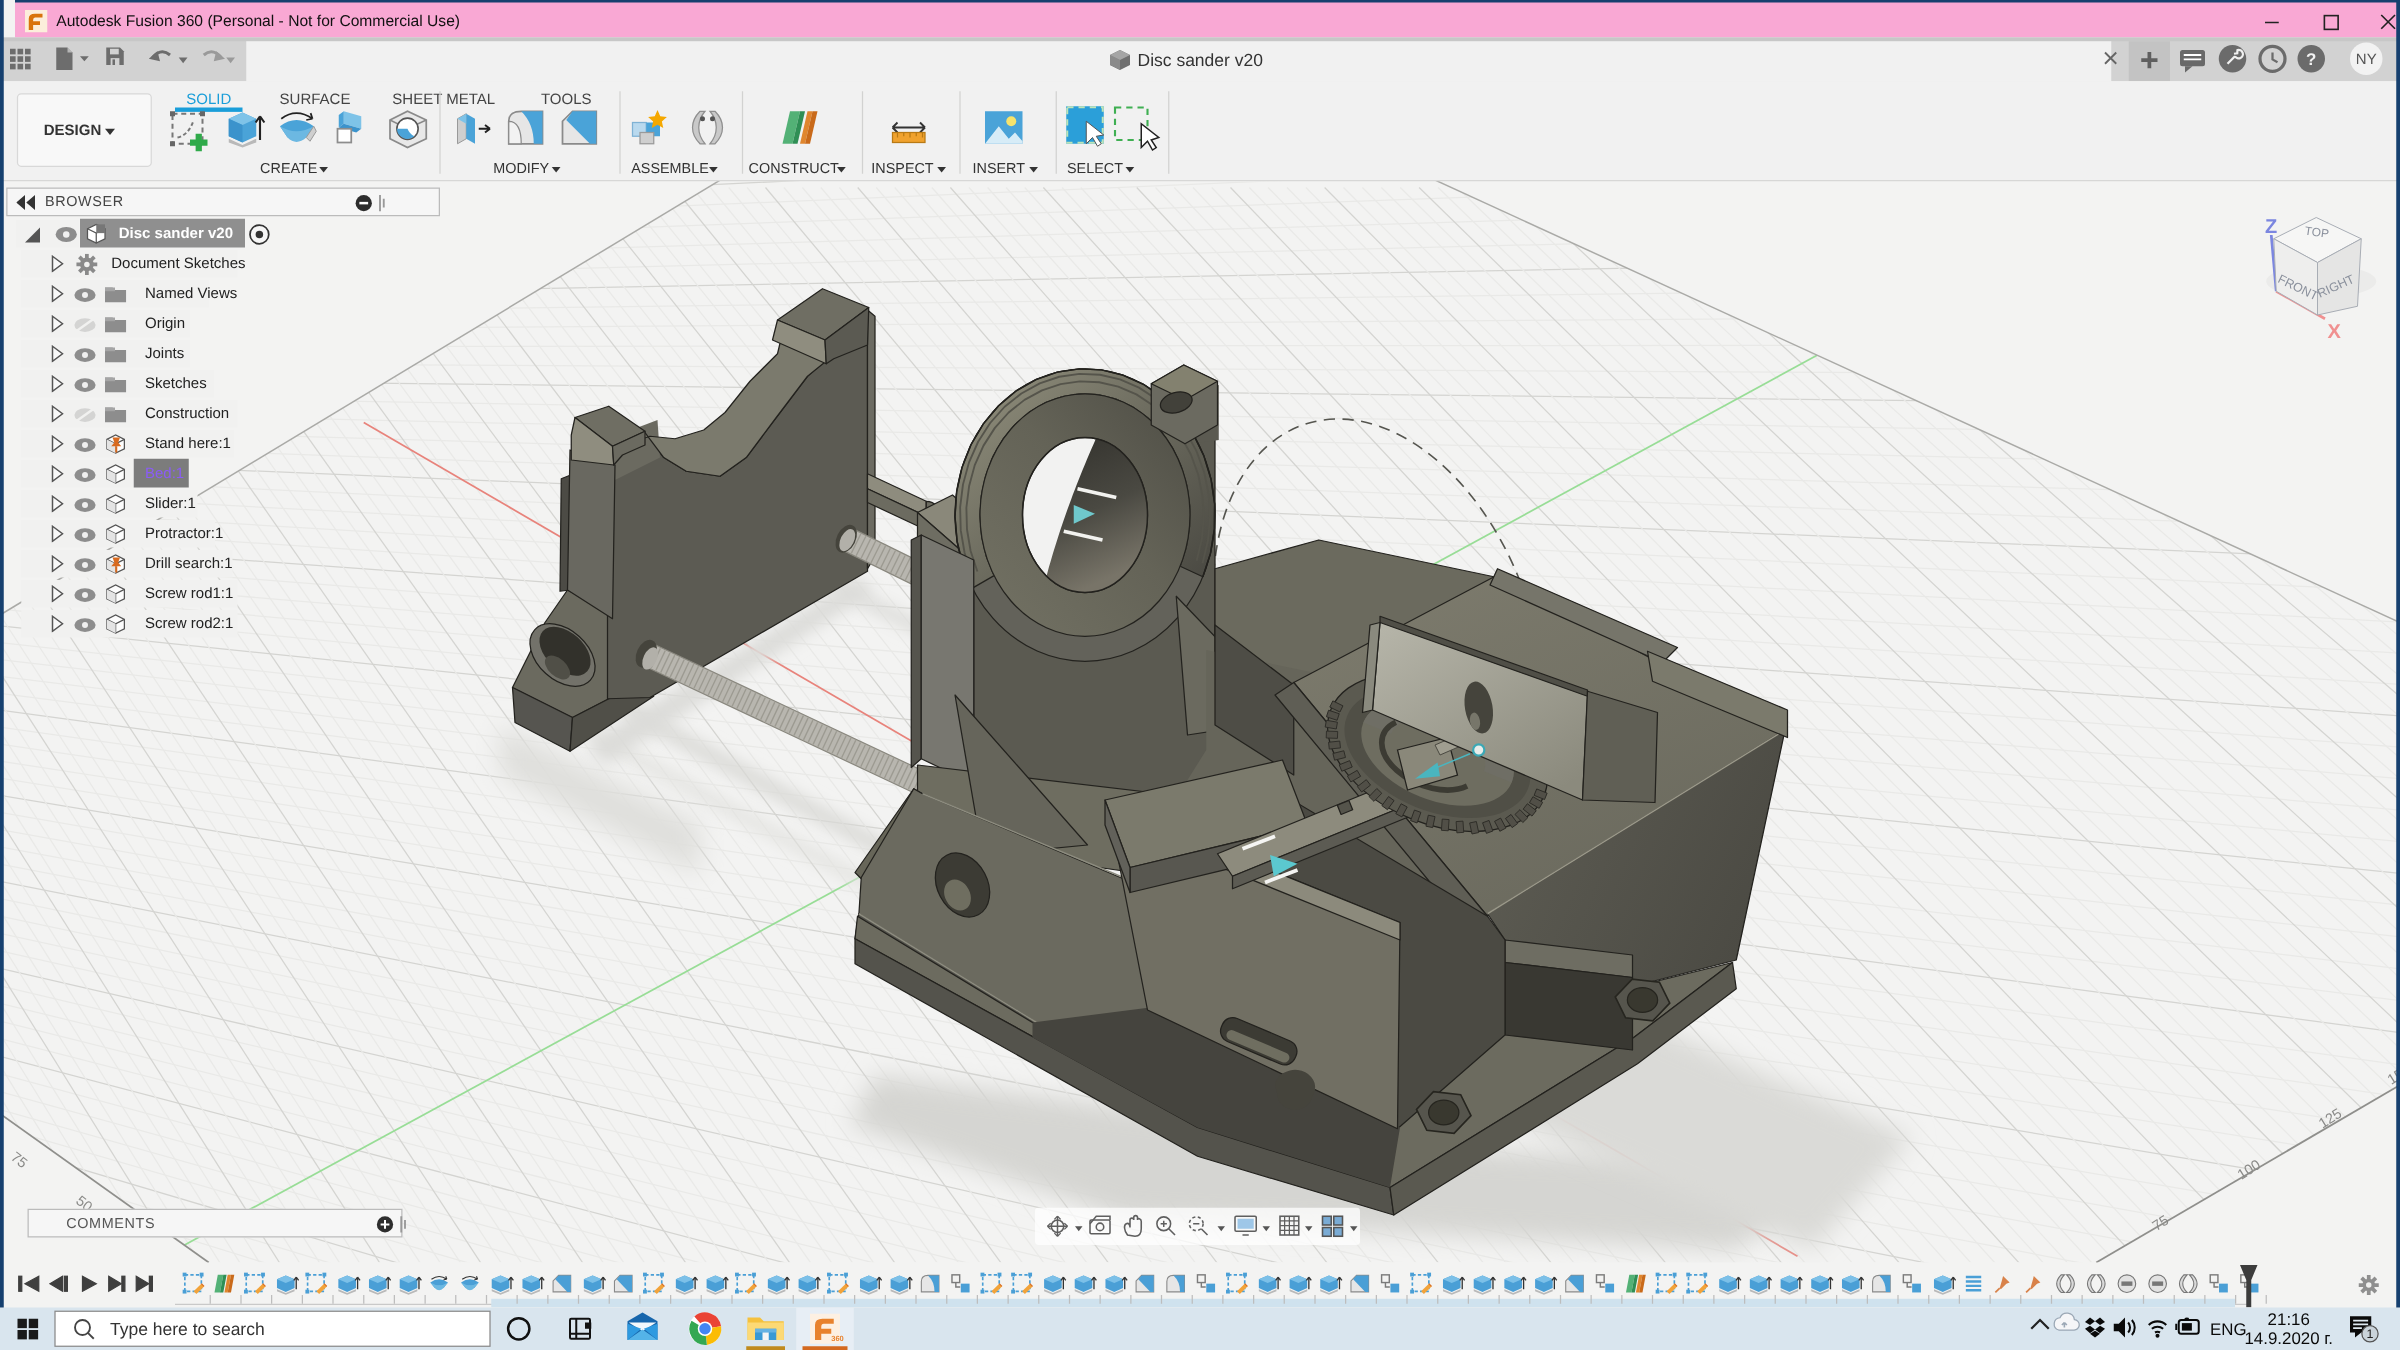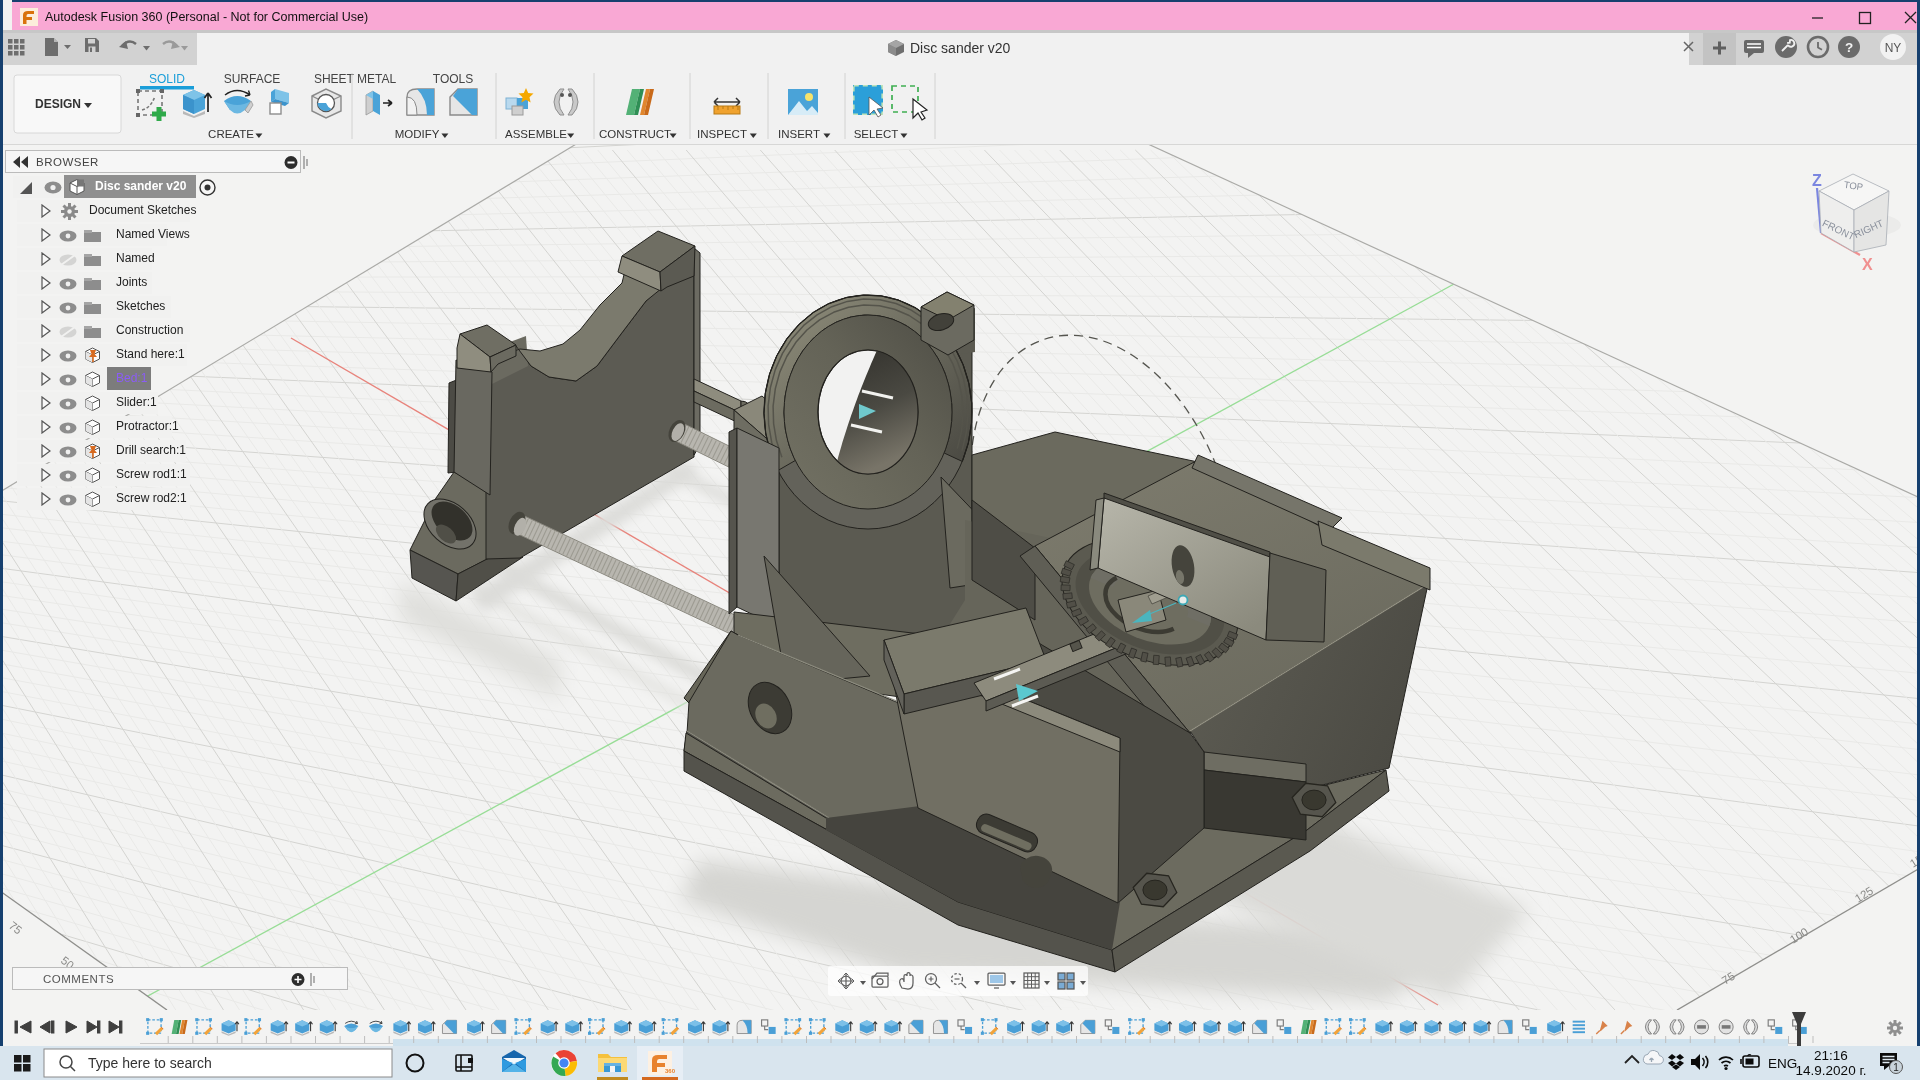--- a/index.html
+++ b/index.html
@@ -857,21 +857,21 @@
 <text x="72" y="120" font-size="16" fill="#f09090" font-weight="bold">X</text>
 <g stroke="#a8adb5" stroke-width="0.8">
 <polygon points="29,41 63,24 99,41 64,60" fill="#f6f6f5"></polygon>
 <polygon points="29,41 64,60 64,102 31,83" fill="#eeeeed"></polygon>
 <polygon points="64,60 99,41 96,95 64,102" fill="#e5e5e4"></polygon>
 </g>
 <text x="63" y="39" font-size="9.5" fill="#8a909c" text-anchor="middle" transform="rotate(8 63 39)">TOP</text>
 <text x="47" y="83" font-size="10" fill="#8a909c" text-anchor="middle" transform="rotate(26 47 83)">FRONT</text>
 <text x="80" y="82" font-size="10" fill="#8a909c" text-anchor="middle" transform="rotate(-24 80 82)">RIGHT</text>
 </svg>
-<div class="panelhdr" style="left:5px;top:150px;width:296px">
+<div class="panelhdr" style="left:5px;top:150px;width:347px">
     <svg class="abs" style="left:7px;top:5px" width="16" height="12">
       <path d="M7 0 L7 12 L0 6 Z M15 0 L15 12 L8 6 Z" fill="#333"></path>
     </svg>
     <div class="abs" style="left:30px;top:5px;font-size:11.5px;color:#444;letter-spacing:0.5px">BROWSER</div>
     <svg class="abs" style="left:278px;top:4px" width="26" height="15">
       <circle cx="7" cy="7.5" r="6.5" fill="#2d2d2d"></circle>
       <rect x="3.5" y="6.5" width="7" height="2" fill="#fff"></rect>
       <path d="M20 1 v13 M23 4 v7" stroke="#999" stroke-width="1.5"></path>
     </svg>
   </div>
@@ -936,21 +936,21 @@
       <path d="M2 1 L10 7 L2 13 Z" fill="#f8f8f8" stroke="#555" stroke-width="1.2"></path>
     </svg>
     <svg class="abs" style="left:59px;top:6px" width="18" height="12">
       <ellipse cx="9" cy="6" rx="8.5" ry="5.5" fill="#d4d4d3"></ellipse>
       <line x1="2" y1="11" x2="16" y2="1" stroke="#f1f1f0" stroke-width="2"></line>
     </svg>
     <svg class="abs" style="left:84px;top:4px" width="17" height="14">
       <path d="M0 2 L6 2 L8 4 L17 4 L17 14 L0 14 Z" fill="#8d8d8d"></path>
       <rect x="0" y="2" width="8" height="3" fill="#a5a5a5"></rect>
     </svg>
-    <div class="treetxt" style="left:116px">Named</div>
+    <div class="treetxt" style="left:116px">Origin</div>
   </div>
 <div class="abs" style="left:0px;top:272px;width:1px;height:1px">
     <div class="rowbg" style="left:17px;top:0;width:135px"></div>
     <svg class="abs" style="left:40px;top:4px" width="12" height="14">
       <path d="M2 1 L10 7 L2 13 Z" fill="#f8f8f8" stroke="#555" stroke-width="1.2"></path>
     </svg>
     <svg class="abs" style="left:59px;top:6px" width="18" height="12">
       <ellipse cx="9" cy="6" rx="8.5" ry="5.5" fill="#8d8d8d"></ellipse>
       <circle cx="9" cy="6" r="2.4" fill="#f0f0f0"></circle>
     </svg>
@@ -1104,21 +1104,21 @@
       <ellipse cx="9" cy="6" rx="8.5" ry="5.5" fill="#8d8d8d"></ellipse>
       <circle cx="9" cy="6" r="2.4" fill="#f0f0f0"></circle>
     </svg>
     <svg class="abs" style="left:83px;top:2px" width="19" height="19">
       <path d="M2.5 5.5 L9.5 2 L16.5 5.5 L16.5 13 L9.5 16.5 L2.5 13 Z" fill="#fdfdfd" stroke="#555"></path>
       <path d="M2.5 5.5 L9.5 9 L16.5 5.5 M9.5 9 L9.5 16.5" fill="none" stroke="#555"></path>
       <path d="M2.5 5.5 L9.5 9 L9.5 16.5 L2.5 13 Z" fill="#e4e4e4"></path>
     </svg>
     <div class="treetxt" style="left:116px">Screw rod2:1</div>
   </div>
-<div class="panelhdr" style="left:12px;top:967px;width:336px">
+<div class="panelhdr" style="left:22px;top:967px;width:300px">
 <div class="abs" style="left:30px;top:5px;font-size:11.5px;color:#555;letter-spacing:0.5px">COMMENTS</div>
 <svg class="abs" style="left:278px;top:4px" width="26" height="15">
       <circle cx="7" cy="7.5" r="6.5" fill="#2d2d2d"></circle>
       <path d="M3.5 7.5 h7 M7 4 v7" stroke="#fff" stroke-width="1.6"></path>
       <path d="M20 1 v13 M23 4 v7" stroke="#999" stroke-width="1.5"></path>
     </svg>
 </div>
 <svg class="abs" style="left:828px;top:966px" width="260" height="32">
     <rect x="0" y="0" width="260" height="30" rx="3" fill="#ffffff" opacity="0.75"></rect>
     <g stroke="#5f5f5f" fill="none" stroke-width="1.25">

